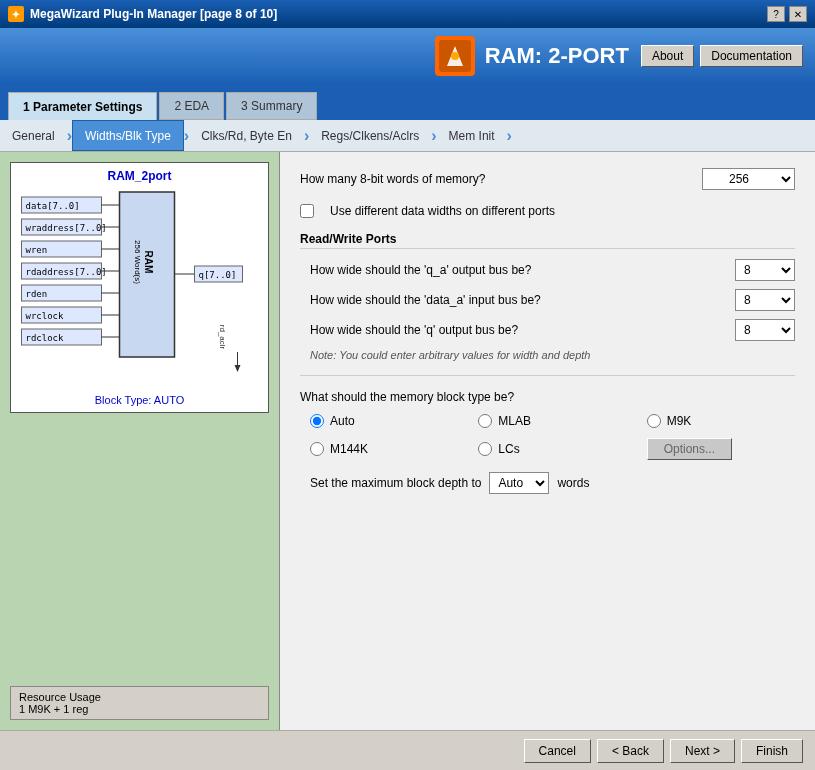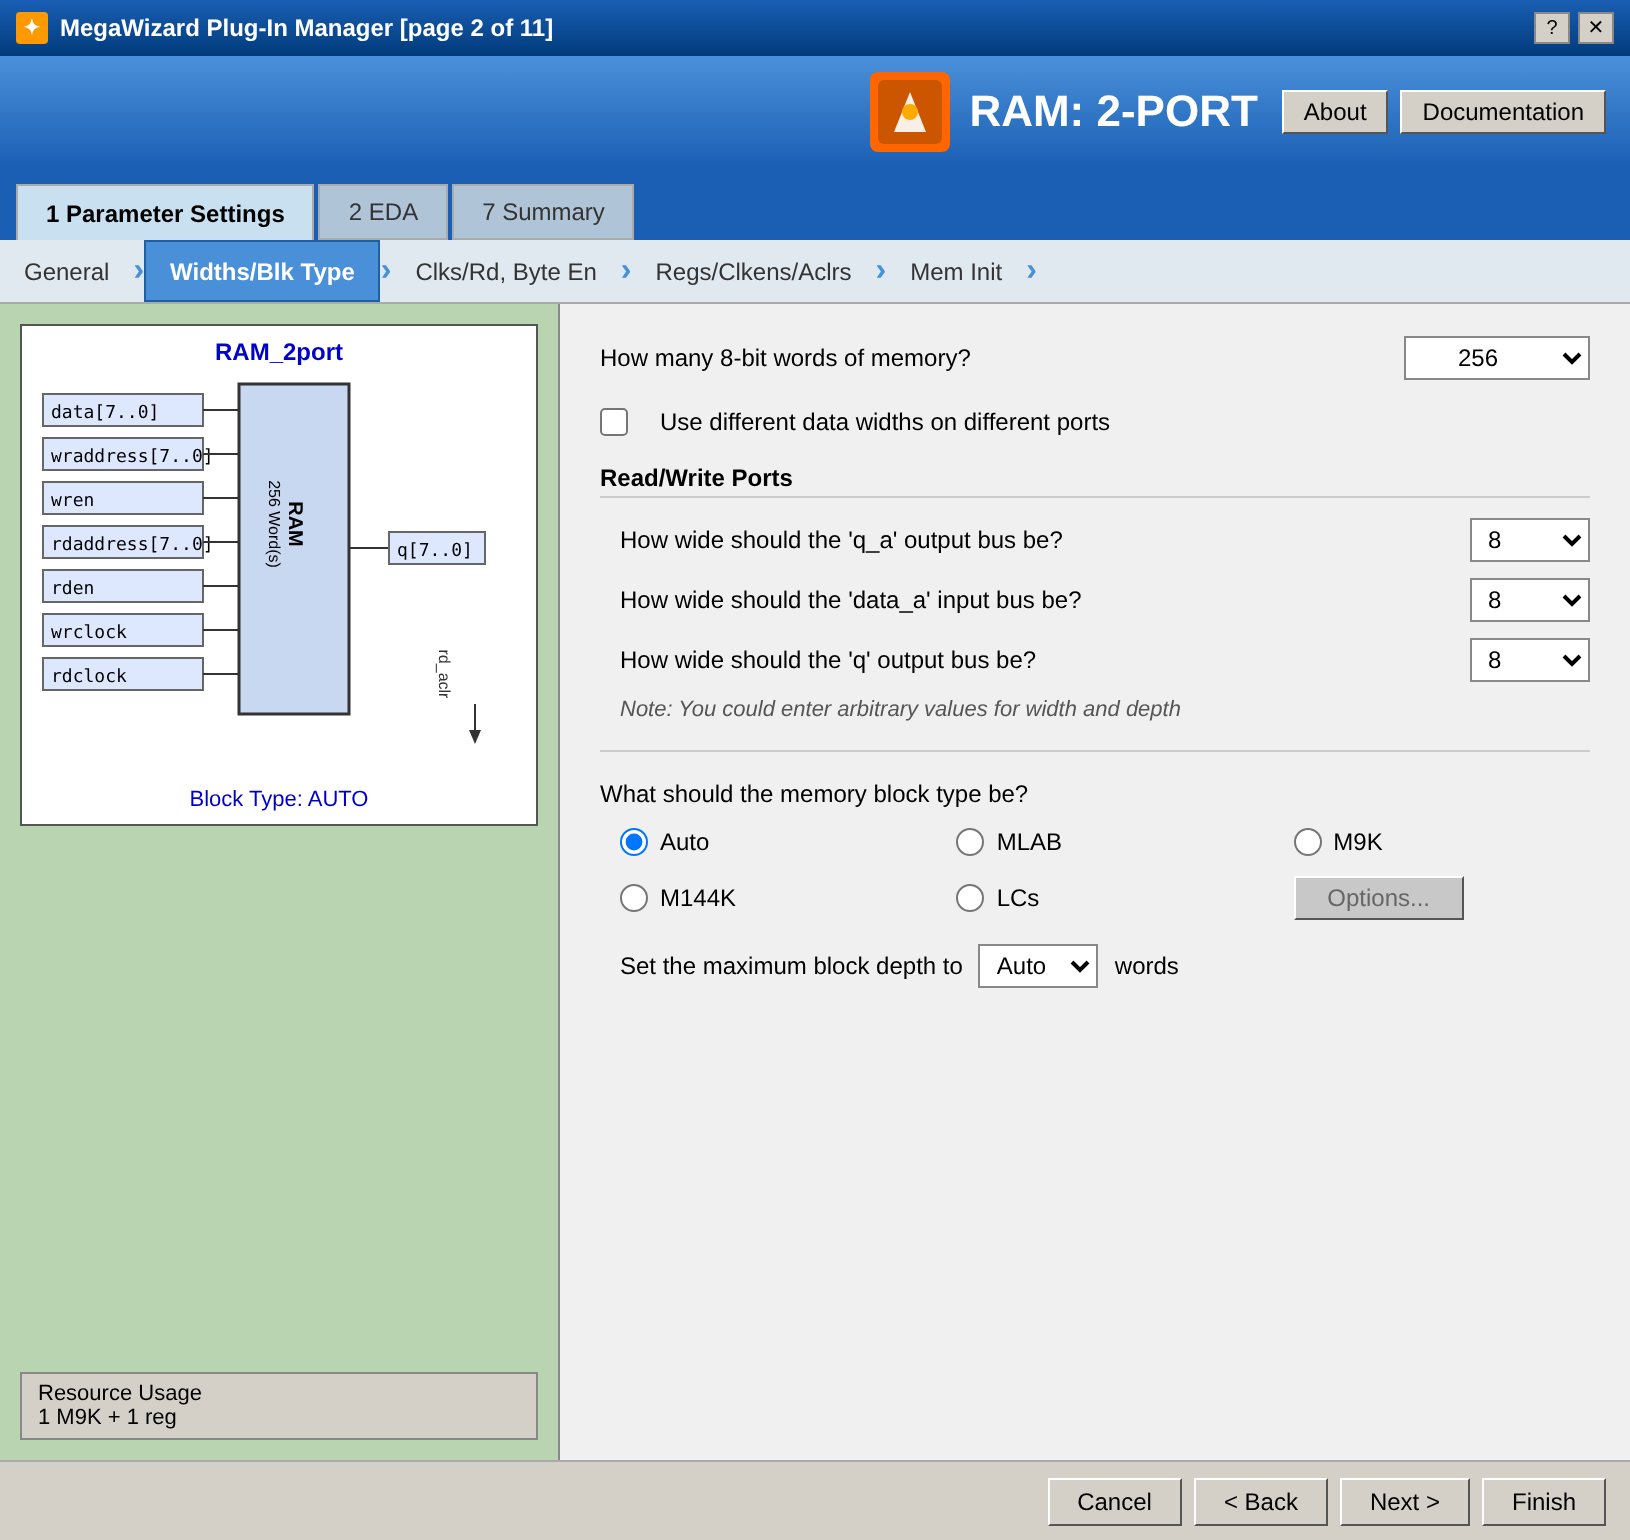--- a/index.html
+++ b/index.html
@@ -151,21 +151,21 @@
       font-size: 12px;
       cursor: pointer;
       display: flex;
       align-items: center;
       height: 100%;
       justify-content: flex-end;
     }
     .nav-item.active {
       background: #4a90d9;
       color: white;
-      font-weight: bold;
+      font-weight: normal;
       border: 1px solid #2060a0;
     }
     .nav-item.inactive {
       color: #333;
     }
     .nav-arrow {
       color: #4a90d9;
       font-size: 16px;
       font-weight: bold;
     }
@@ -364,21 +364,21 @@
       width: 100%;
       height: 200px;
     }
   </style>
 </head>
 <body>
 
 <div class="title-bar">
   <div class="title-bar-left">
     <div class="title-icon">✦</div>
-    <span class="title-text">MegaWizard Plug-In Manager [page 2 of 11]</span>
+    <span class="title-text">MegaWizard Plug-In Manager [page 8 of 10]</span>
   </div>
   <div class="title-bar-right">
     <div class="title-btn">?</div>
     <div class="title-btn">✕</div>
   </div>
 </div>
 
 <div class="header-area">
   <div class="header-title">
     <div class="header-logo">
@@ -397,21 +397,21 @@
 </div>
 
 <div class="tabs-row">
   <div class="tab active">
     <span>1 Parameter Settings</span>
   </div>
   <div class="tab inactive">
     <span>2 EDA</span>
   </div>
   <div class="tab inactive">
-    <span>7 Summary</span>
+    <span>3 Summary</span>
   </div>
 </div>
 
 <div class="nav-bar">
   <div class="nav-item inactive">
     <span>General</span>
   </div>
   <span class="nav-arrow">›</span>
   <div class="nav-item active">
     <span>Widths/Blk Type</span>

